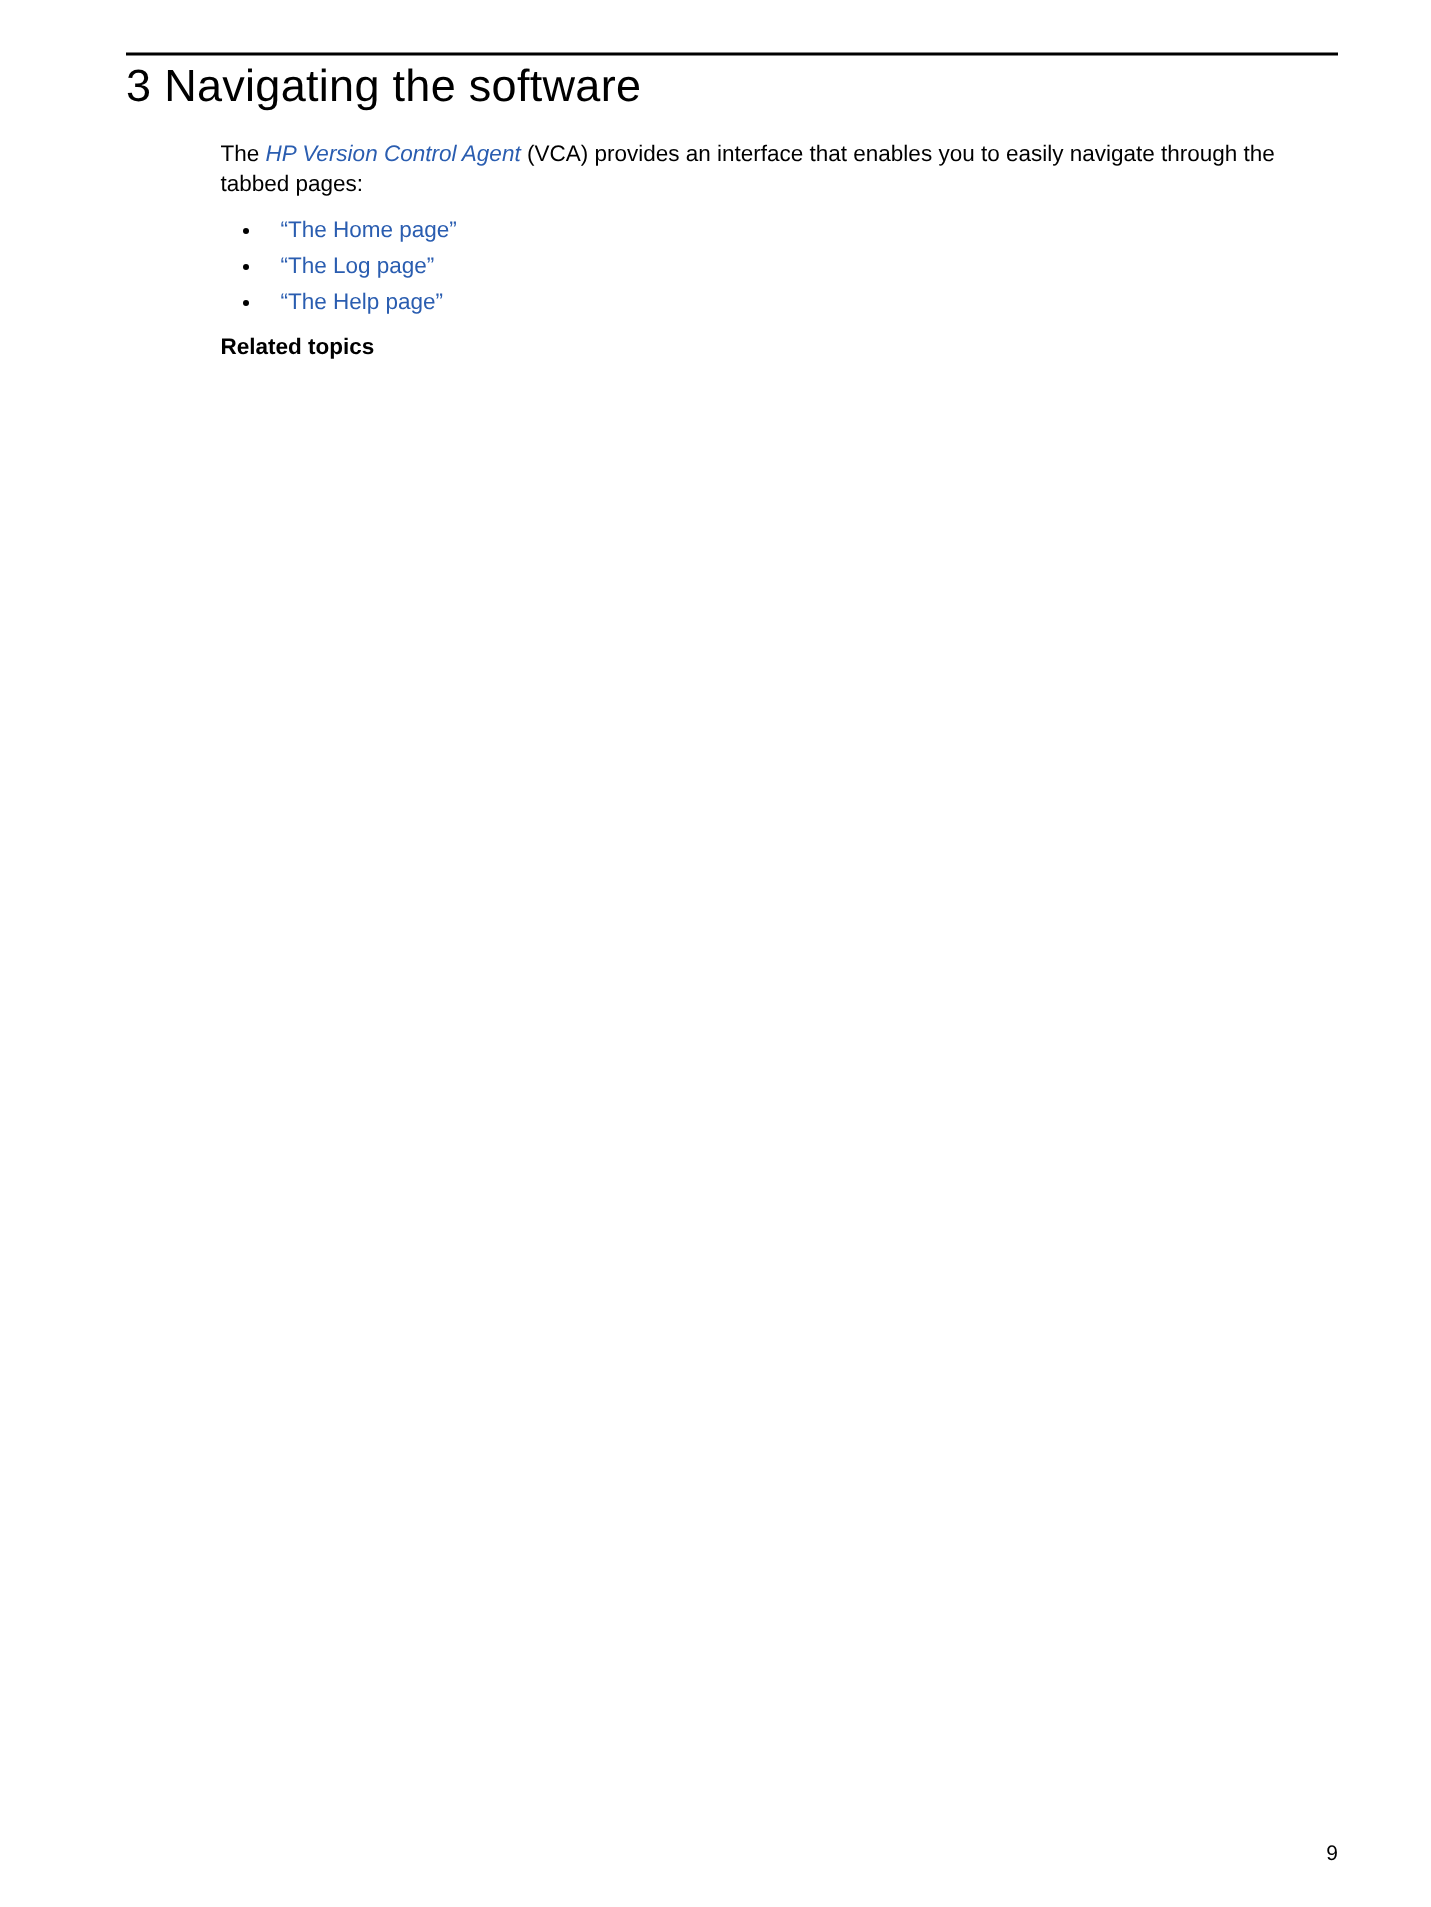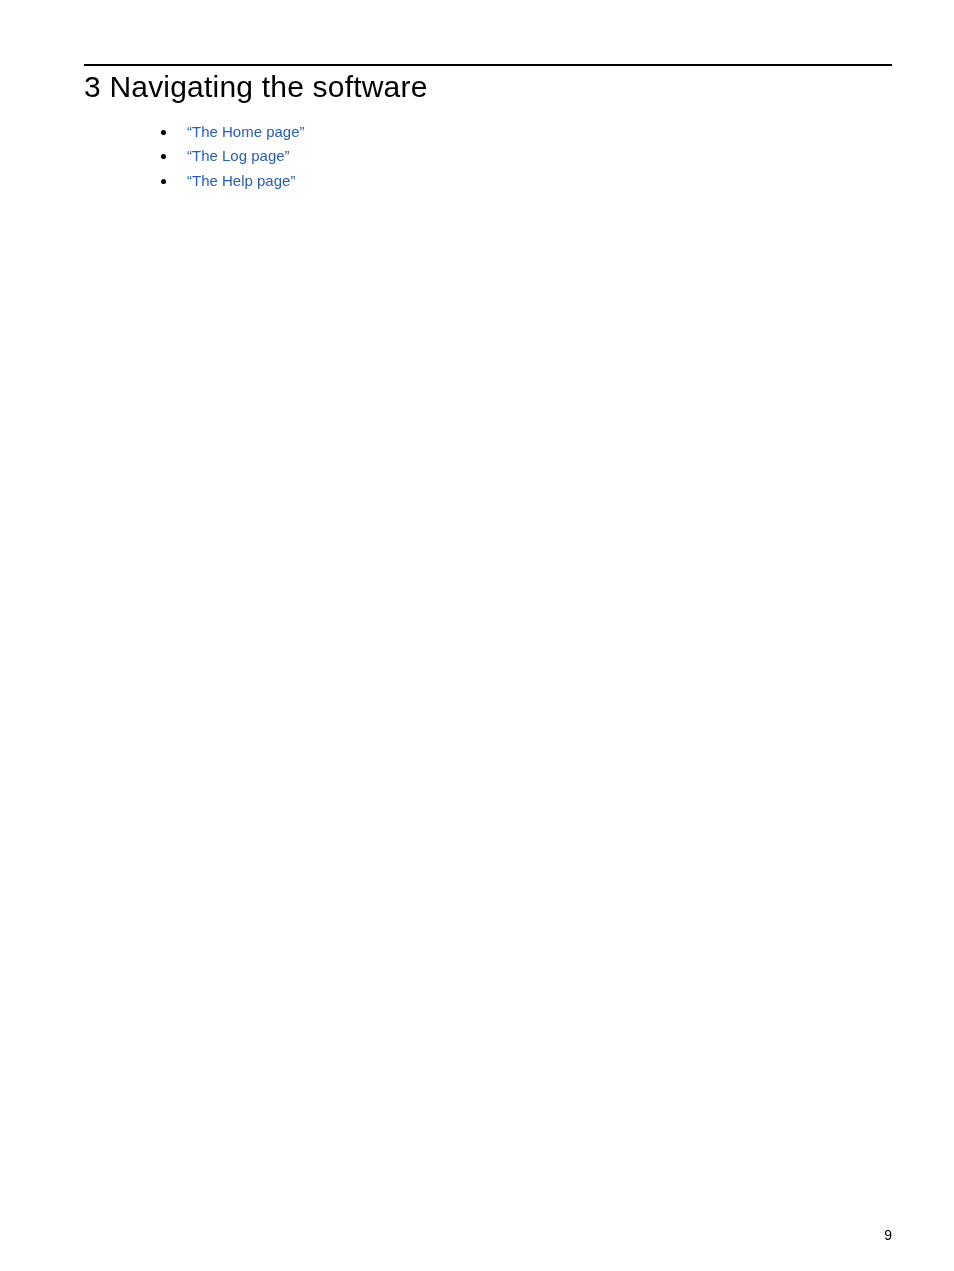--- a/index.html
+++ b/index.html
@@ -7,21 +7,21 @@
       margin: 0;
       padding: 0;
       width: 954px;
       height: 1271px;
       font-family: Arial, Helvetica, sans-serif;
       color: #000;
       background: #fff;
       position: relative;
     }
     .page {
-      padding: 64px 62px 40px 84px;
+      padding: 35px 62px 40px 84px;
     }
     .rule {
       border: none;
       border-top: 2.5px solid #000;
       margin: 0 0 4px 0;
     }
     .chapter-title {
       font-size: 30px;
       font-weight: 400;
       margin: 0 0 18px 0;
@@ -64,24 +64,28 @@
     }
   </style>
 </head>
 <body>
 
 <div class="page">
   <hr class="rule">
   <h1 class="chapter-title">3 Navigating the software</h1>
 
   <div class="body-block">
+    <p class="intro">
+      <span>The </span><span class="term-link">HP Version Control Agent</span><span> (VCA) provides an interface that enables you to easily navigate through the tabbed pages:</span>
+    </p>
 
     <ul class="bullets">
       <li><span class="link">“The Home page”</span></li>
       <li><span class="link">“The Log page”</span></li>
       <li><span class="link">“The Help page”</span></li>
     </ul>
 
+    <div class="related-heading">Related topics</div>
 
   </div>
 </div>
 
 <div class="page-number">9</div>
 
 </body></html>

